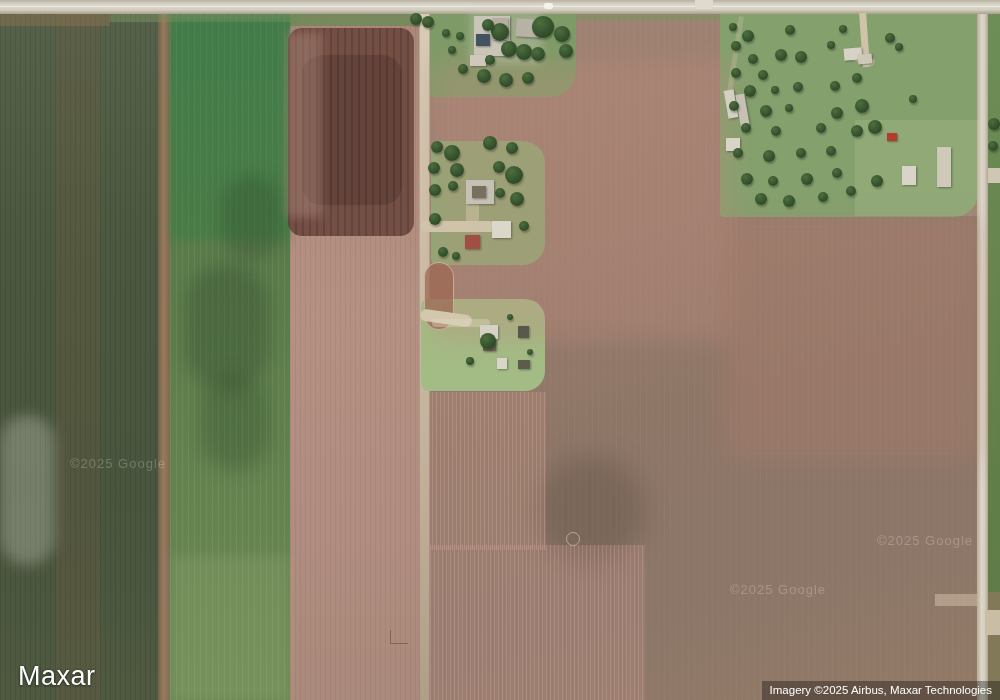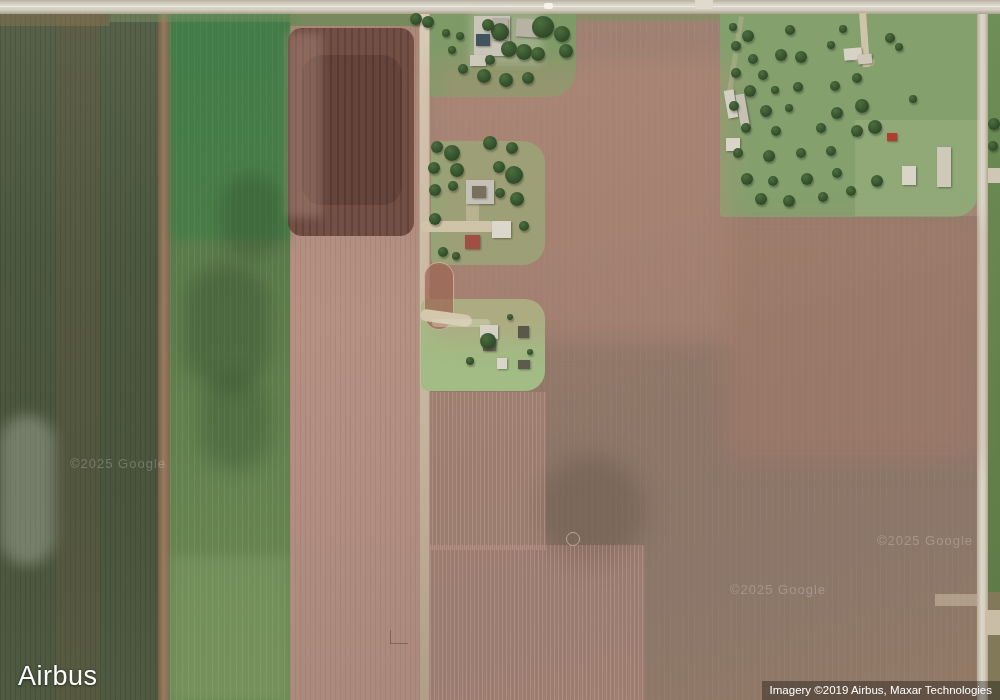--- a/index.html
+++ b/index.html
@@ -71,22 +71,22 @@
   <div class="road-west"></div>
   <div class="lawn-h1"></div>
   <div class="lawn-h2"></div>
   <div class="lawn-h3"></div>
   <div class="pasture"></div>
   <div class="right-sliver"></div>
   <div class="road-east"></div>
   <div class="road-top"></div>
   <div class="road-top-line"></div>
 
-  <div class="google-logo">Airbus</div>
-  <div class="attribution-bar">Imagery ©2019 Airbus, Maxar Technologies</div>
+  <div class="google-logo">Maxar</div>
+  <div class="attribution-bar">Imagery ©2025 Airbus, Maxar Technologies</div>
 <div class="patch " style="left: 0px; top: 14px; width: 110px; height: 12px; background-color: rgba(150, 120, 85, 0.4); opacity: 1; border-radius: 0px; transform: rotate(0deg); filter: blur(0px);"></div>
     <div class="patch " style="left: 110px; top: 14px; width: 190px; height: 8px; background-color: rgba(125, 150, 100, 0.45); opacity: 1; border-radius: 0px; transform: rotate(0deg); filter: blur(0px);"></div>
     <div class="patch " style="left: 290px; top: 14px; width: 130px; height: 12px; background-color: rgba(108, 138, 86, 0.8); opacity: 1; border-radius: 0px; transform: rotate(0deg); filter: blur(0px);"></div>
     <div class="patch " style="left: 576px; top: 14px; width: 144px; height: 7px; background-color: rgba(120, 148, 95, 0.5); opacity: 1; border-radius: 0px; transform: rotate(0deg); filter: blur(0px);"></div>
     <div class="patch " style="left: 0px; top: 415px; width: 55px; height: 150px; background-color: rgba(230, 235, 220, 0.28); opacity: 1; border-radius: 40px; transform: rotate(0deg); filter: blur(7px);"></div>
     <div class="patch " style="left: 170px; top: 20px; width: 120px; height: 220px; background-color: rgba(44, 125, 66, 0.35); opacity: 1; border-radius: 0px; transform: rotate(0deg); filter: blur(5px);"></div>
     <div class="patch " style="left: 185px; top: 265px; width: 85px; height: 125px; background-color: rgba(35, 60, 35, 0.3); opacity: 1; border-radius: 40px; transform: rotate(0deg); filter: blur(9px);"></div>
     <div class="patch " style="left: 200px; top: 375px; width: 70px; height: 95px; background-color: rgba(35, 60, 35, 0.26); opacity: 1; border-radius: 40px; transform: rotate(0deg); filter: blur(9px);"></div>
     <div class="patch " style="left: 222px; top: 175px; width: 60px; height: 85px; background-color: rgba(35, 60, 35, 0.25); opacity: 1; border-radius: 40px; transform: rotate(0deg); filter: blur(8px);"></div>
     <div class="patch " style="left: 170px; top: 555px; width: 120px; height: 145px; background-color: rgba(190, 200, 150, 0.14); opacity: 1; border-radius: 0px; transform: rotate(0deg); filter: blur(6px);"></div>

